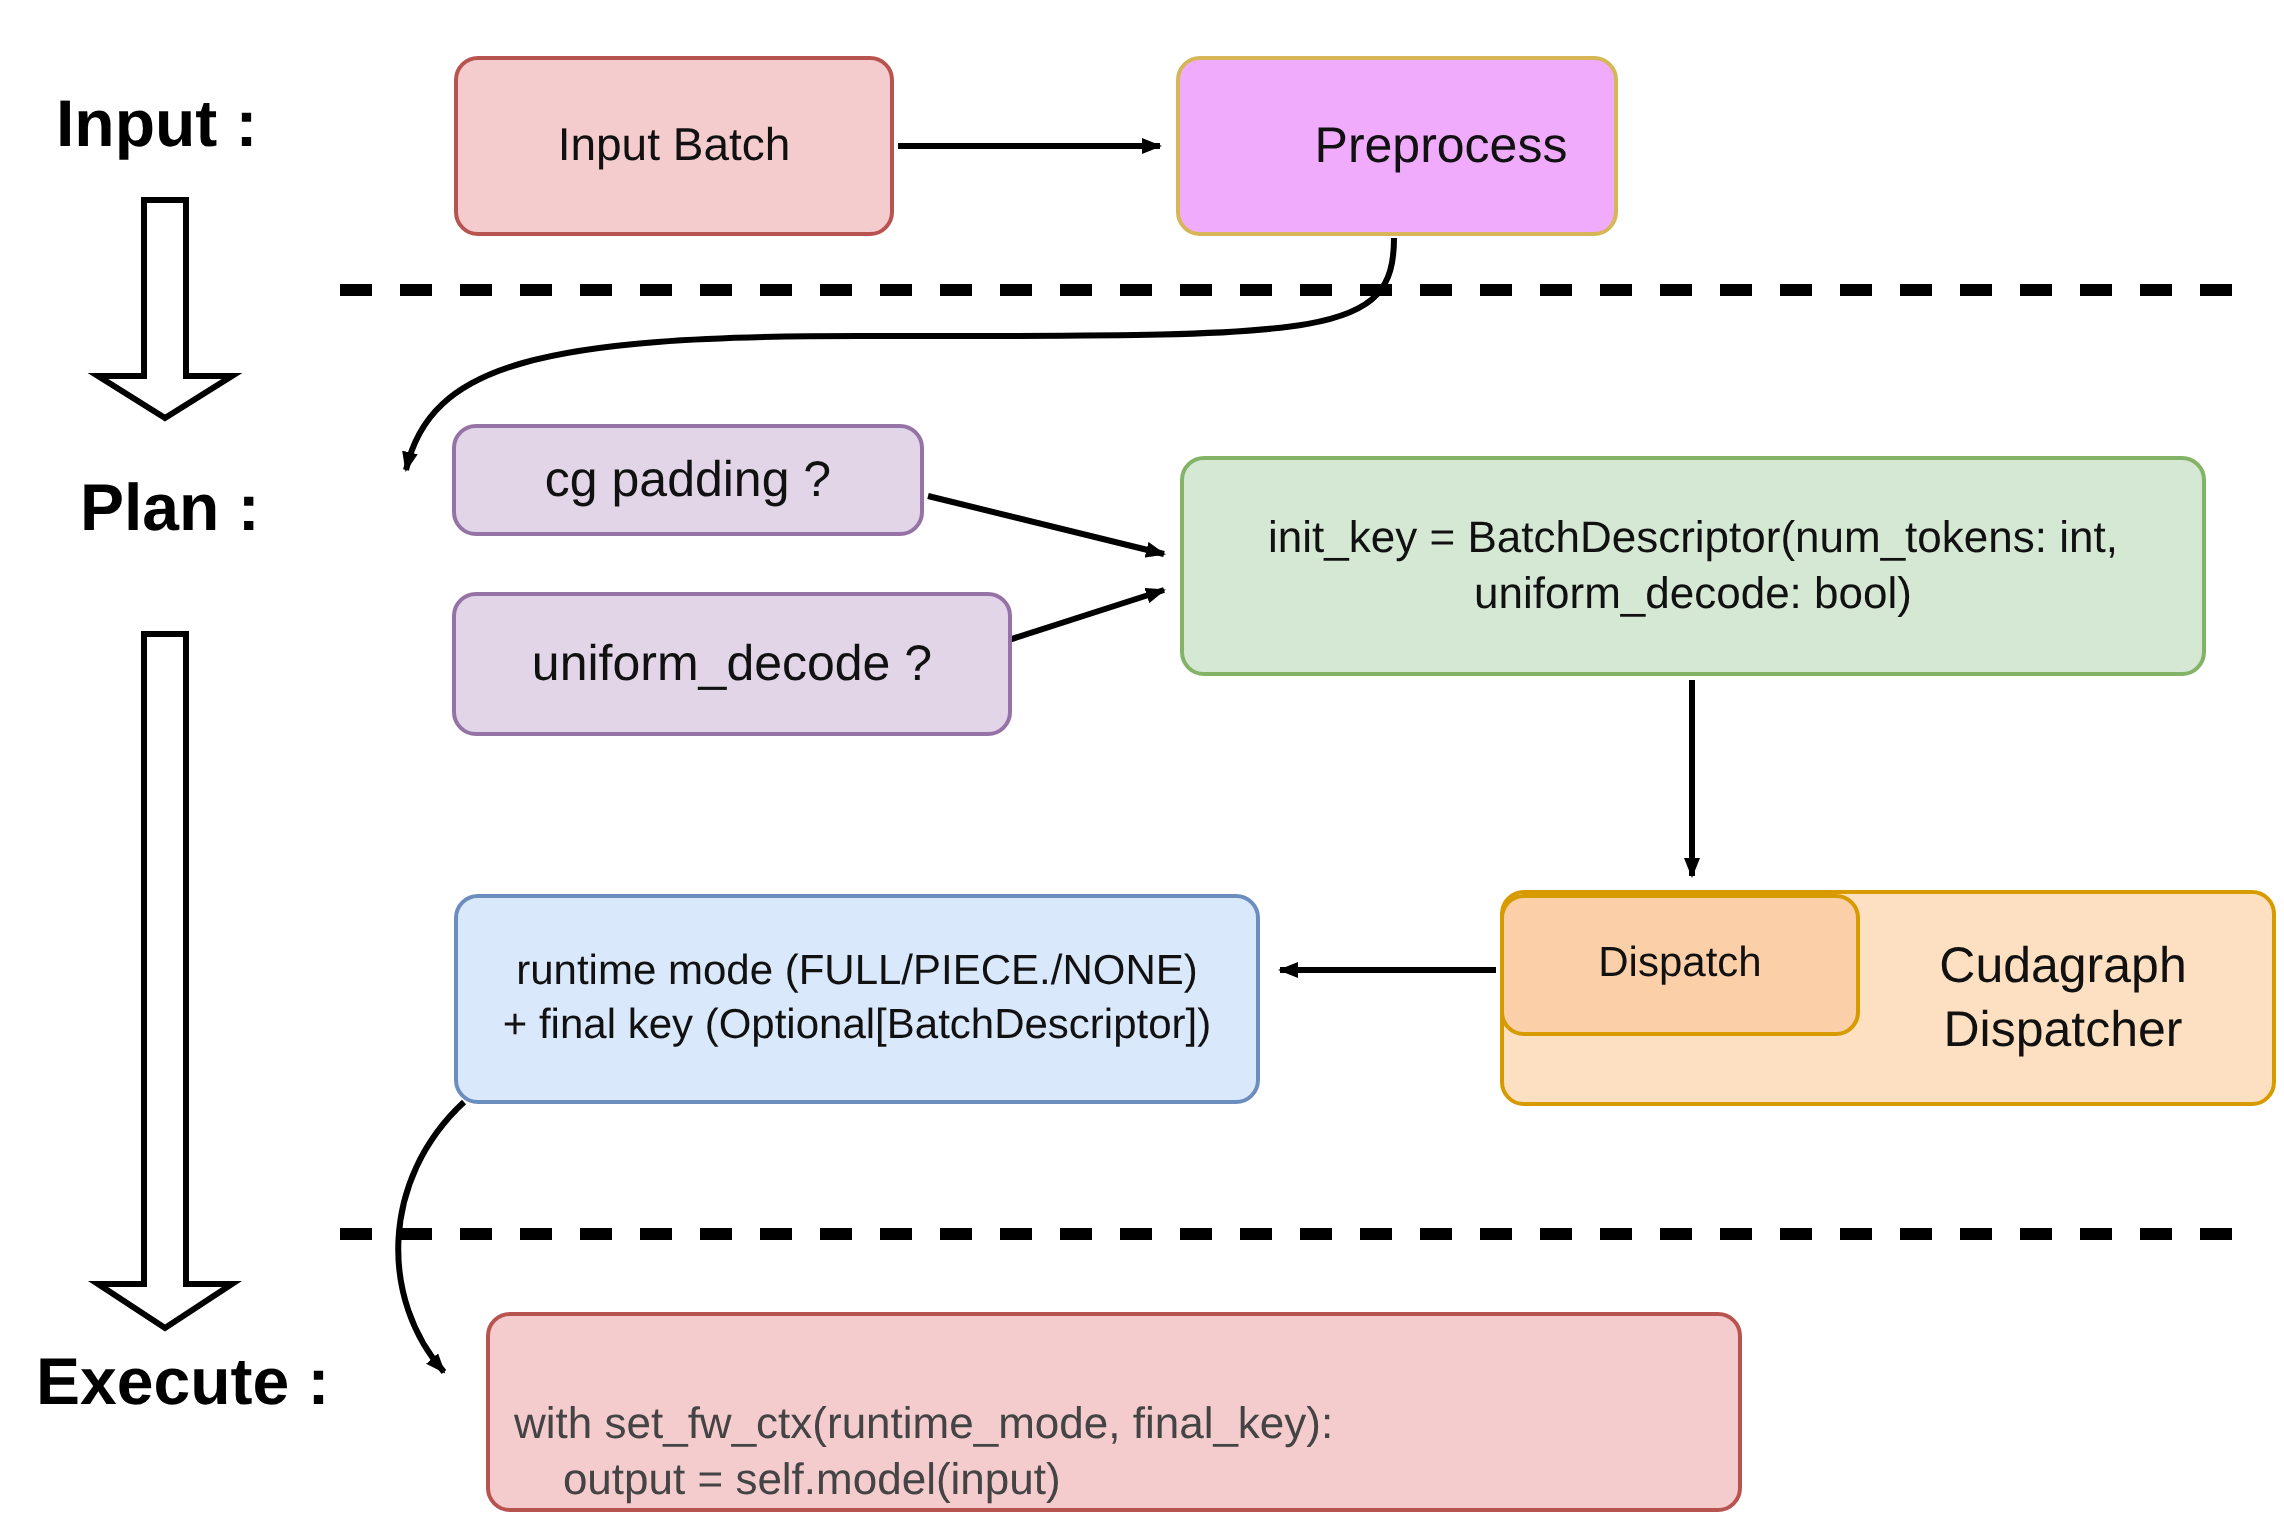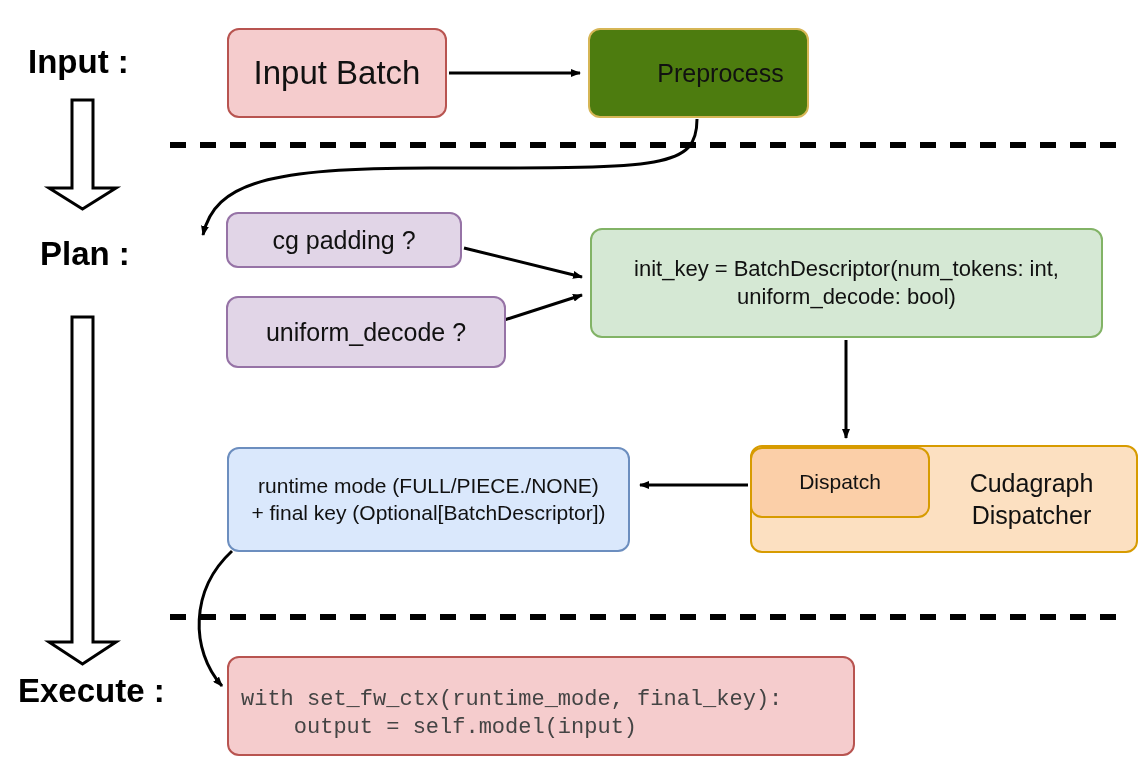--- a/index.html
+++ b/index.html
@@ -9,31 +9,31 @@
   .stage-label{
     position:absolute;font-weight:bold;font-size:33px;color:#000;
     font-family:"Liberation Sans",sans-serif;white-space:nowrap;
   }
   .node{
     position:absolute;box-sizing:border-box;border-radius:12px;
     display:flex;align-items:center;justify-content:center;text-align:center;
     font-family:"Liberation Sans",sans-serif;color:#111;line-height:1.28;
   }
   .node.pink{background:#f5cccd;border:2px solid #b85450;}
-  .node.yellow{background:#4d7c0f;border:2px solid #d6b656;padding-left:44px;}
+  .node.yellow{background:#f0abfc;border:2px solid #d6b656;padding-left:44px;}
   .node.purple{background:#e1d5e7;border:2px solid #9673a6;}
   .node.green{background:#d5e8d4;border:2px solid #82b366;}
   .node.blue{background:#dae8fc;border:2px solid #6c8ebf;}
   .node.orange-outer{background:#fce0c1;border:2px solid #d79b00;}
   .node.orange-inner{background:#fbcfa8;border:2px solid #d79b00;}
   .code-node{
-    justify-content:flex-start;align-items:center;text-align:left;
-    font-family:Liberation Mono, monospace;white-space:pre;
+    justify-content:flex-start;align-items:flex-end;text-align:left;
+    font-family:Liberation Sans, sans-serif;white-space:pre;margin-left:16px;
   }
-  .n-input-batch{left:227px;top:28px;width:220px;height:90px;font-size:33px;justify-content:center;}
+  .n-input-batch{left:227px;top:28px;width:220px;height:90px;font-size:23px;justify-content:center;}
   .n-preprocess{left:588px;top:28px;width:221px;height:90px;font-size:25px;}
   .n-cg-padding{left:226px;top:212px;width:236px;height:56px;font-size:25px;}
   .n-uniform-decode{left:226px;top:296px;width:280px;height:72px;font-size:25px;}
   .n-init-key{left:590px;top:228px;width:513px;height:110px;font-size:22px;padding:0 26px;}
   .n-runtime{left:227px;top:447px;width:403px;height:105px;font-size:21px;padding:0 5px;}
   .n-cuda-outer{left:750px;top:445px;width:388px;height:108px;font-size:25px;
                 justify-content:flex-end;padding-right:22px;}
   .n-cuda-outer .label-2line{width:165px;text-align:center;}
   .n-dispatch{left:750px;top:447px;width:180px;height:71px;font-size:21px;}
   .n-code{left:227px;top:656px;width:628px;height:100px;font-size:22px;padding:16px 0 0 12px;

